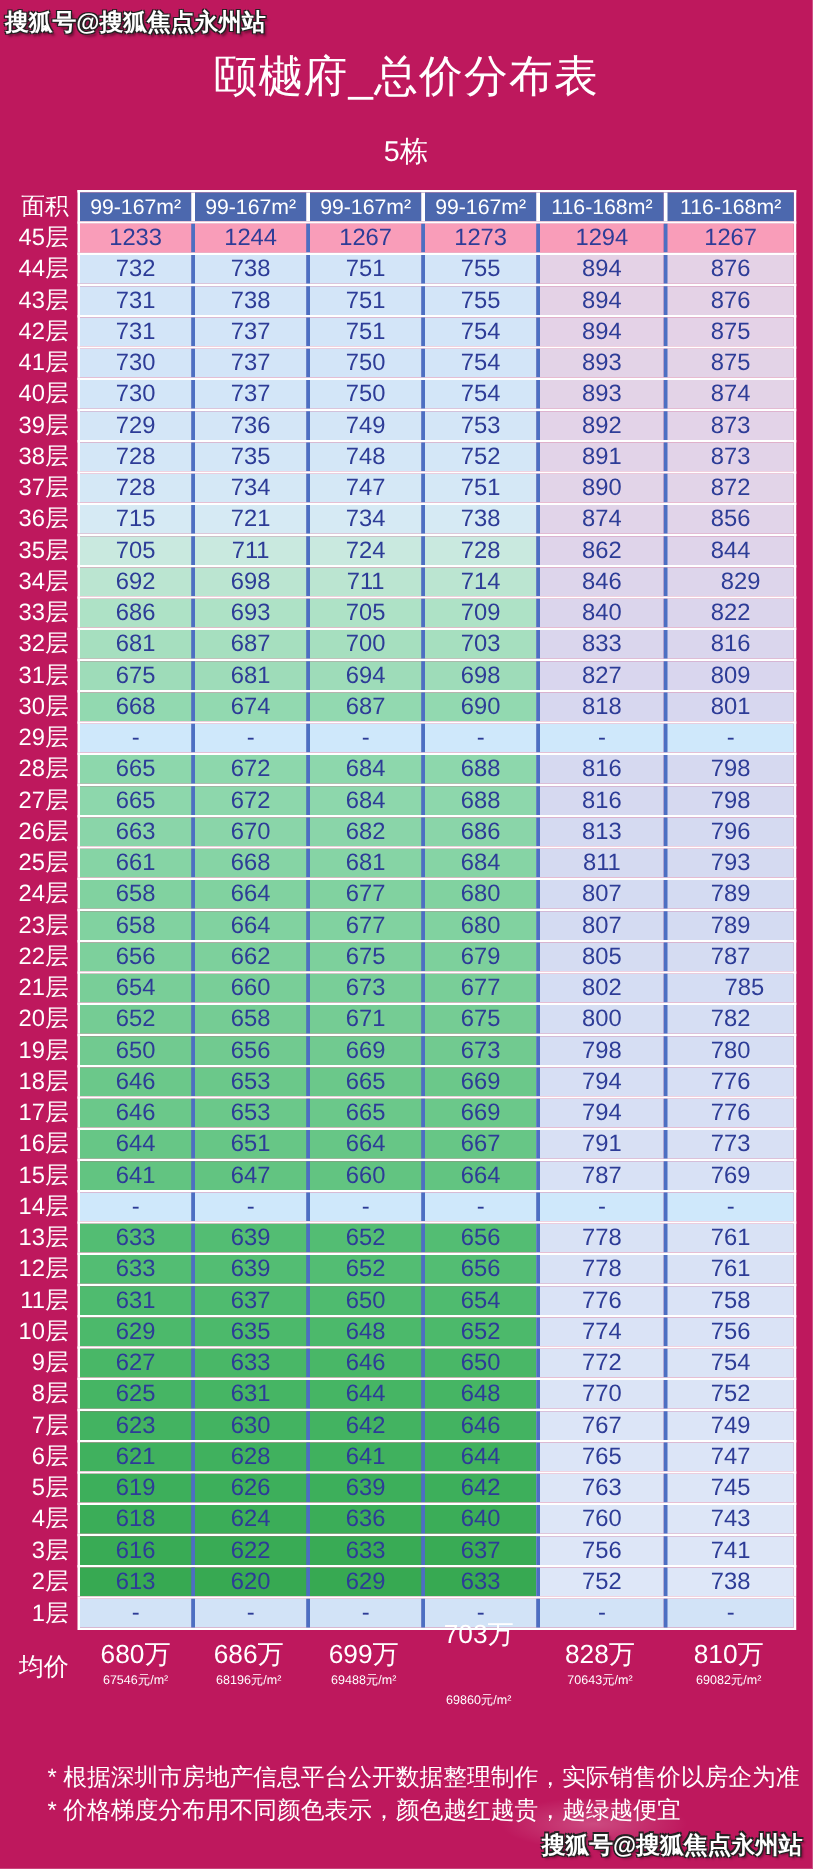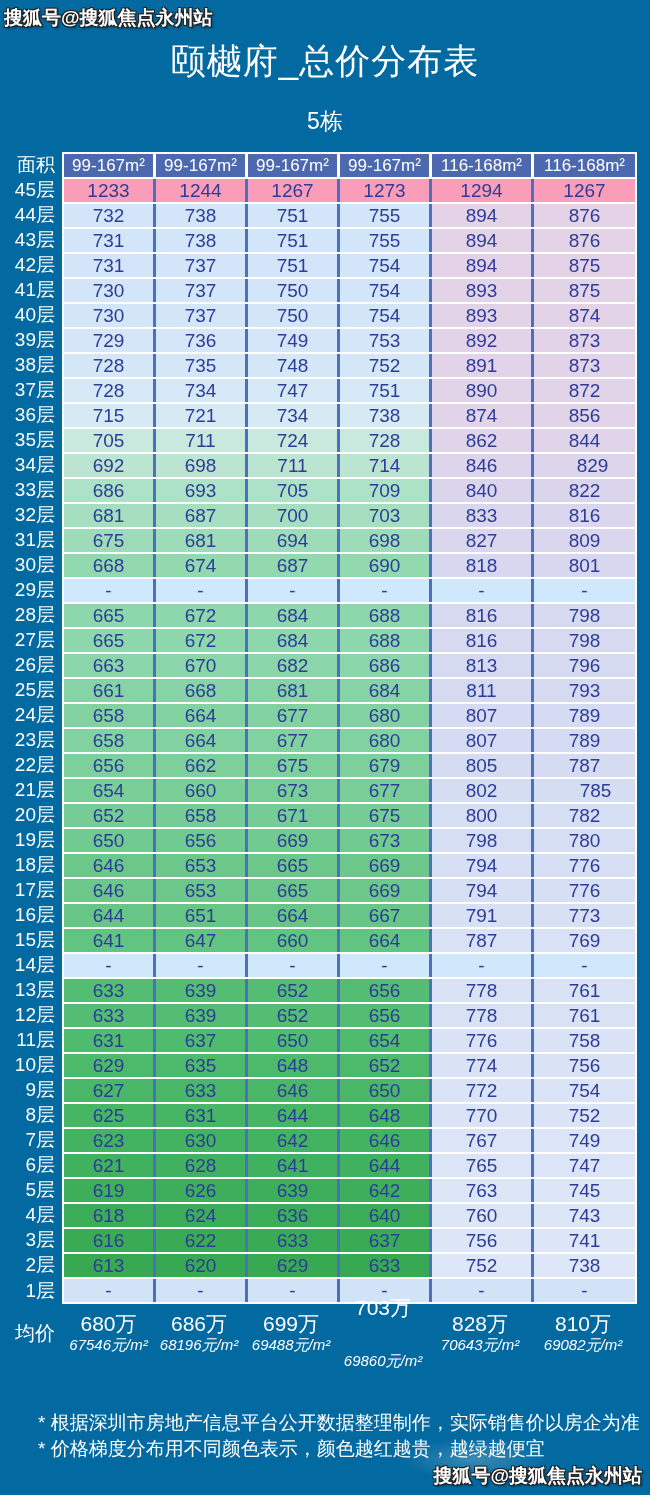--- a/index.html
+++ b/index.html
@@ -1,17 +1,17 @@
 <!DOCTYPE html>
 <html><head>
 <meta charset="utf-8">
 <style>
   html,body{margin:0;padding:0;}
   body{width:650px;height:1495px;font-family:"Liberation Sans","DejaVu Sans",sans-serif;}
-  .page{position:relative;width:650px;height:1495px;background:#0369a1;overflow:hidden;}
+  .page{position:relative;width:650px;height:1495px;background:#be185d;overflow:hidden;}
 
   .wm{position:absolute;font-size:19px;font-weight:700;color:#fff;white-space:nowrap;
       text-shadow:-1px -1px 0 #222,1px -1px 0 #222,-1px 1px 0 #222,1px 1px 0 #222,2px 2px 2px rgba(0,0,0,.45);}
   .wm-top{top:5px;left:4px;}
   .wm-bottom{top:1463px;right:8px;}
 
   .title{position:absolute;top:38px;left:0;right:0;text-align:center;
          font-size:35px;color:#fff;letter-spacing:1px;}
   .subtitle{position:absolute;top:106px;left:0;right:0;text-align:center;font-size:23px;color:#fff;}
 
@@ -40,21 +40,21 @@
   .avg-row .flab{font-size:20px;}
   .avg-cells{display:flex;width:575px;padding-left:2px;box-sizing:border-box;}
   .ac{box-sizing:border-box;display:flex;flex-direction:column;align-items:center;justify-content:center;color:#fff;}
   .ac:nth-child(1){width:89px;}
   .ac:nth-child(2){width:92px;}
   .ac:nth-child(3){width:92px;}
   .ac:nth-child(4){width:92px;gap:32px;}
   .ac:nth-child(5){width:102px;}
   .ac:nth-child(6){width:104px;}
   .avg-total{font-size:21px;line-height:24px;}
-  .avg-rate{font-size:15px;line-height:18px;font-style:italic;}
+  .avg-rate{font-size:10px;line-height:18px;}
 
   .footnotes{position:absolute;top:1410px;left:38px;color:#fff;font-size:19px;line-height:26px;}
   .blob{position:absolute;top:1438px;left:400px;width:150px;height:42px;border-radius:50%;
         background:radial-gradient(closest-side,rgba(255,255,255,.22),rgba(255,255,255,0));}
 </style>
 </head>
 <body>
 
 <div class="page">
   <div class="wm wm-top">搜狐号@搜狐焦点永州站</div>

